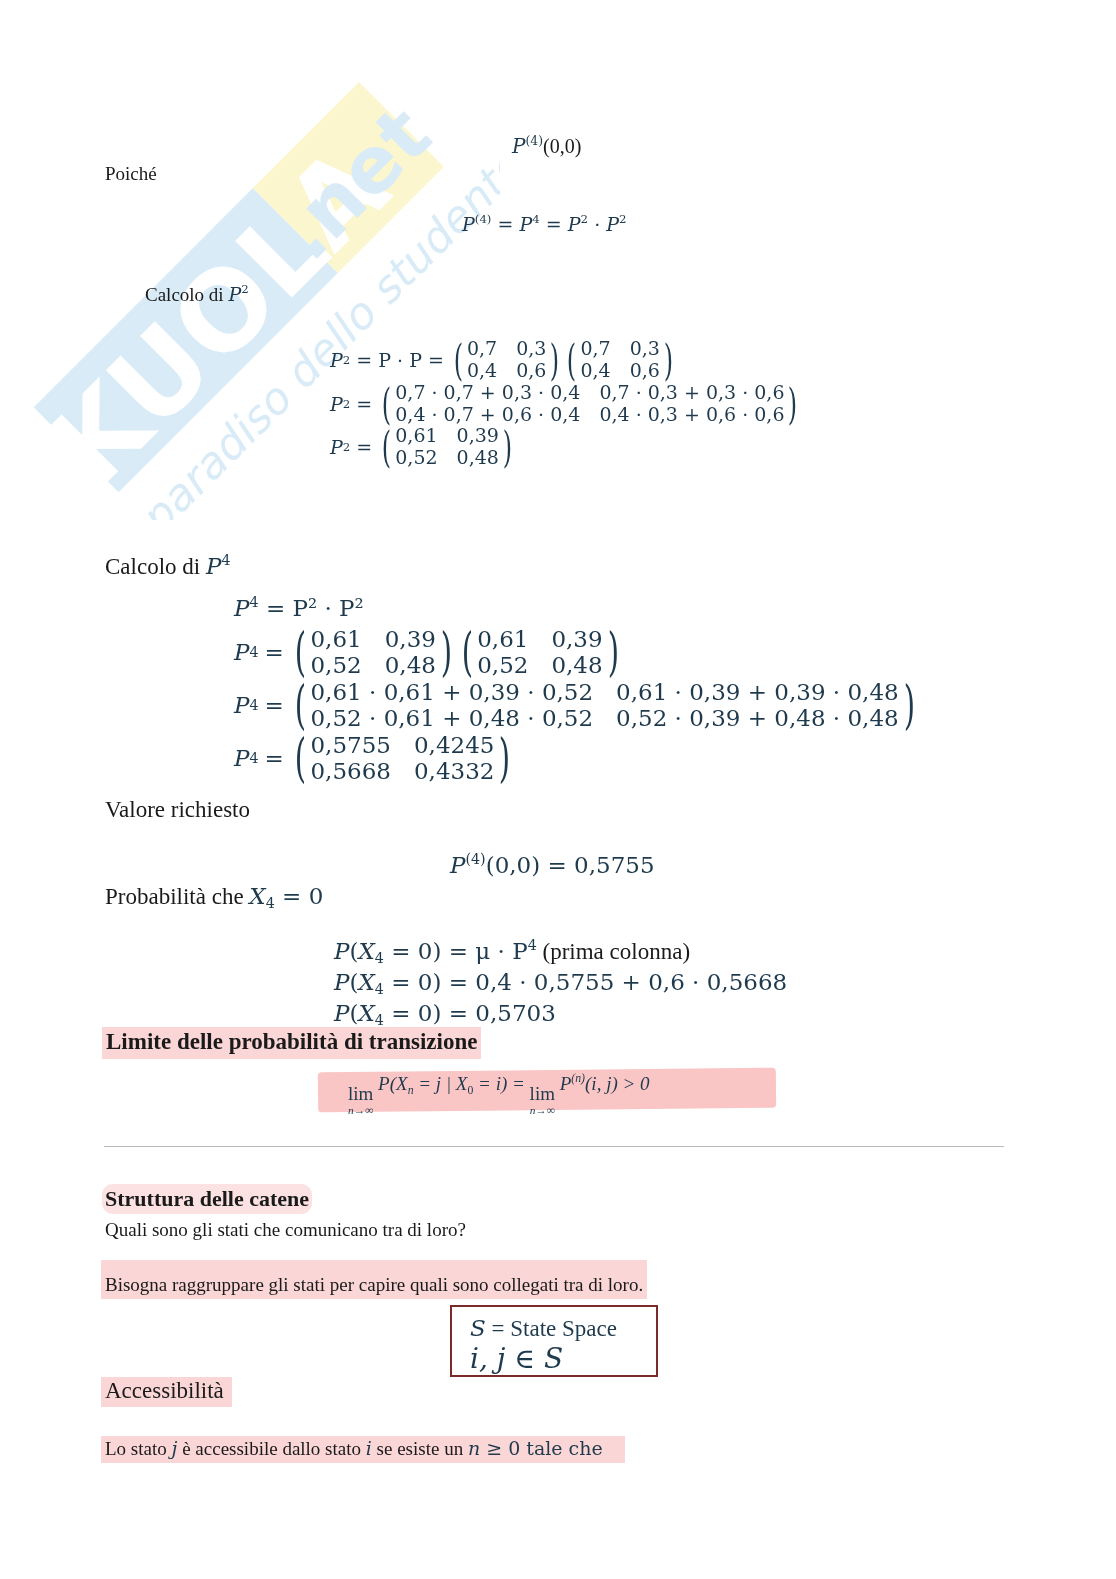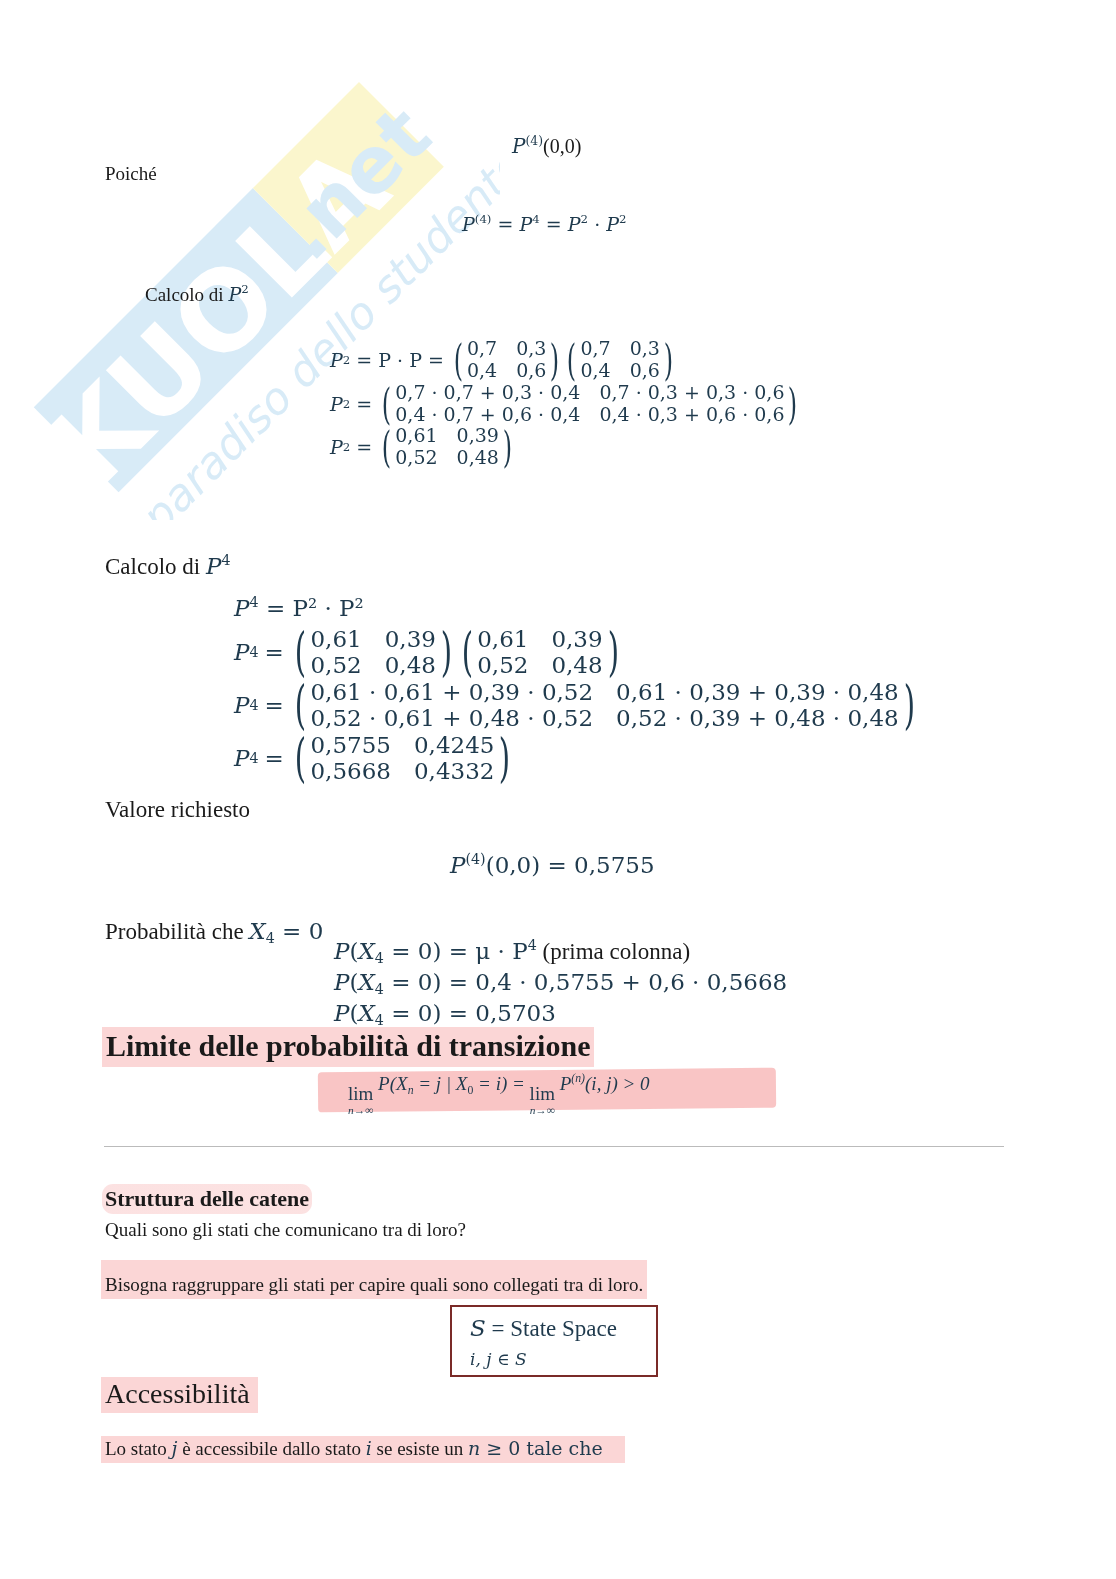--- a/index.html
+++ b/index.html
@@ -190,31 +190,31 @@
         <span class="par">)</span>
       </span>
     </div>
   </div>
 
 <div class="abs txt" style="left:105px; top:797px; font-size:23px;">Valore richiesto</div>
 <div class="abs math" style="left:450px; top:852px; font-size:23px;">
   <span class="mi">P</span><sup>(4)</sup><span>(0,0) = 0,5755</span>
 </div>
 
-<div class="abs txt" style="left:105px; top:918px; font-size:23px;">
+<div class="abs txt" style="left:105px; top:883px; font-size:23px;">
   <span>Probabilità che </span><span class="math mi">X</span><sub class="math">4</sub><span class="math"> = 0</span>
 </div>
 
 <div id="prob-block" class="abs math math-lg" style="left:334px; top:936px; line-height:30px;">
     <div><span class="mi">P</span>(<span class="mi">X</span><sub>4</sub><span> = 0)</span> <span>= μ · P</span><sup>4</sup><span style="font-family:'Liberation Serif',serif;color:#1a1a1a"> (prima colonna)</span></div>
     <div><span class="mi">P</span>(<span class="mi">X</span><sub>4</sub><span> = 0)</span> <span>= 0,4 · 0,5755 + 0,6 · 0,5668</span><sup></sup><span style="font-family:'Liberation Serif',serif;color:#1a1a1a"></span></div>
     <div><span class="mi">P</span>(<span class="mi">X</span><sub>4</sub><span> = 0)</span> <span>= 0,5703</span><sup></sup><span style="font-family:'Liberation Serif',serif;color:#1a1a1a"></span></div>
   </div>
 
-<div class="abs bold hl" style="left:102px; top:1027px; font-size:30px; padding:2px 4px 4px 4px;">Limite delle probabilità di transizione</div>
+<div class="abs bold hl" style="left:102px; top:1027px; font-size:23px; padding:2px 4px 4px 4px;">Limite delle probabilità di transizione</div>
 <div class="stroke"></div>
 <div class="abs math" style="left:348px; top:1073px; font-size:19px; font-family:'Liberation Serif',serif;">
   <span class="limit">
       <span class="lim">lim</span>
       <span class="under">n→∞</span>
     </span>
   <span class="mi">P(X</span><sub class="mi">n</sub><span class="mi"> = j | X</span><sub>0</sub><span class="mi"> = i) = </span>
   <span class="limit">
       <span class="lim">lim</span>
       <span class="under">n→∞</span>
@@ -225,19 +225,19 @@
 <div class="rule"></div>
 
 <div class="abs bold" style="left:102px; top:1184px; font-size:22px; padding:2px 3px; background: linear-gradient(to bottom, rgba(248,190,190,0.45), rgba(248,190,190,0.45)); border-radius: 11px;">Struttura delle catene</div>
 <div class="abs txt-sm" style="left:105px; top:1199px;margin-top:20px;">Quali sono gli stati che comunicano tra di loro?</div>
 <div class="abs txt-sm hl" style="left:101px; top:1260px; padding:14px 4px 3px 4px;">Bisogna raggruppare gli stati per capire quali sono collegati tra di loro.</div>
 
 <div class="box">
   <div class="math" style="font-size:23px; line-height:30px;">
     <span class="mi">S</span><span style="font-family:'Liberation Serif',serif"> = State Space</span>
   </div>
-  <div class="math mi" style="font-size:17px; line-height:30px;">i, j ∈ S</div>
-</div>
-
-<div class="abs txt hl" style="left:101px; top:1377px; font-size:28px; padding:1px 8px 3px 4px;">Accessibilità</div>
+  <div class="math mi" style="font-size:28px; line-height:30px;">i, j ∈ S</div>
+</div>
+
+<div class="abs txt hl" style="left:101px; top:1377px; font-size:23px; padding:1px 8px 3px 4px;">Accessibilità</div>
 <div class="abs txt-sm hl" style="left:101px; top:1436px; padding:1px 22px 3px 4px;">
   <span>Lo stato </span><span class="math mi">j</span><span> è accessibile dallo stato </span><span class="math mi">i</span><span> se esiste un </span><span class="math mi">n</span><span class="math"> ≥ 0 tale che</span>
 </div>
 
 </body></html>

